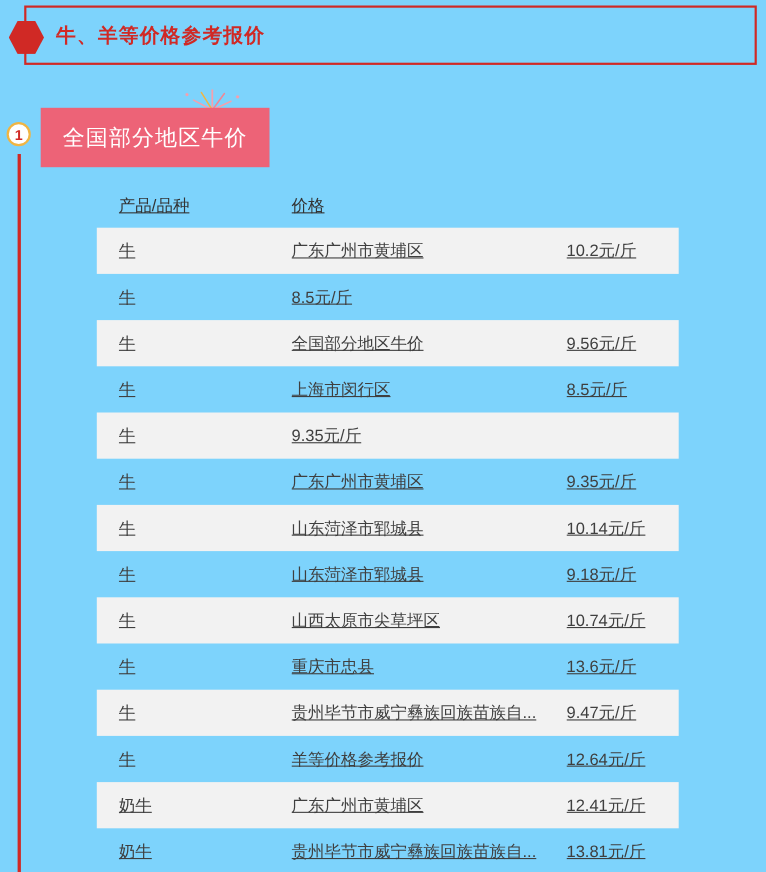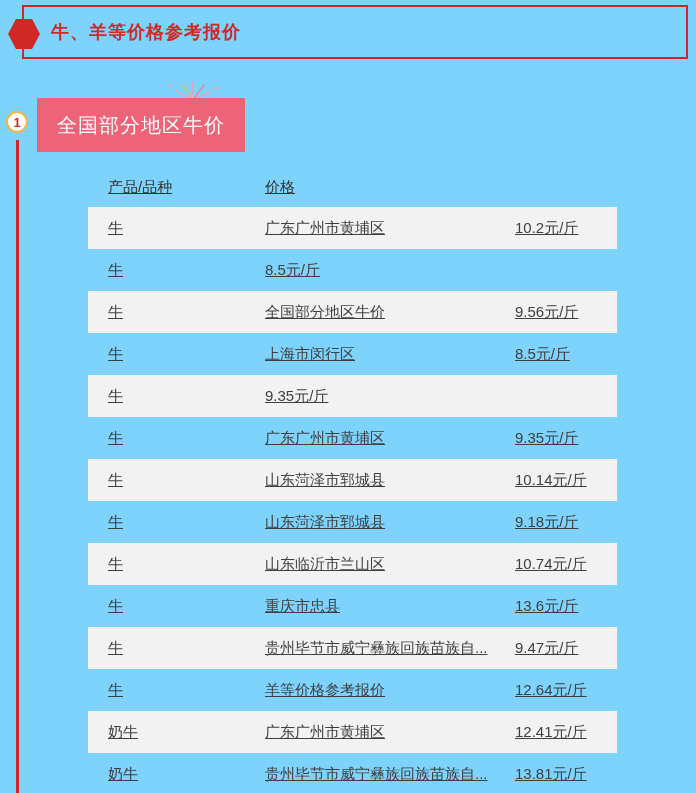--- a/index.html
+++ b/index.html
@@ -151,21 +151,21 @@
         </div>
 
         <div class="t-row">
           <span class="cell product">牛</span>
           <span class="cell origin">山东菏泽市郓城县</span>
           <span class="cell price">9.18元/斤</span>
         </div>
 
         <div class="t-row striped">
           <span class="cell product">牛</span>
-          <span class="cell origin">山东临沂市兰山区</span>
+          <span class="cell origin">山西太原市尖草坪区</span>
           <span class="cell price">10.74元/斤</span>
         </div>
 
         <div class="t-row">
           <span class="cell product">牛</span>
           <span class="cell origin">重庆市忠县</span>
           <span class="cell price">13.6元/斤</span>
         </div>
 
         <div class="t-row striped">

